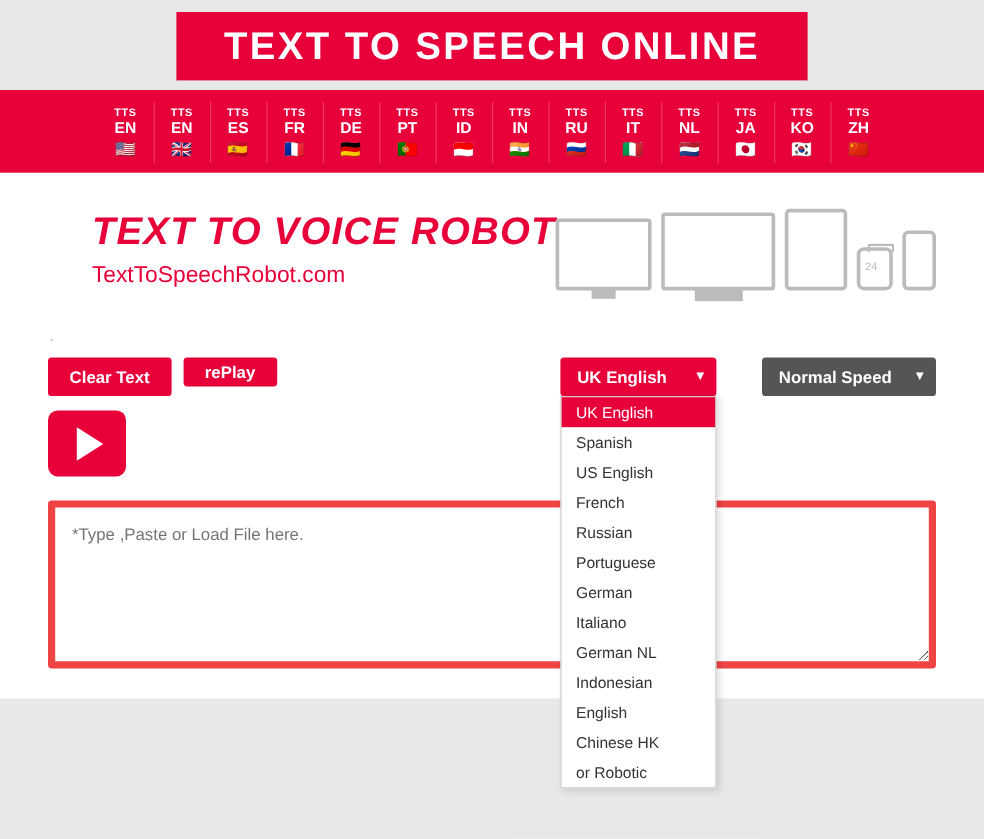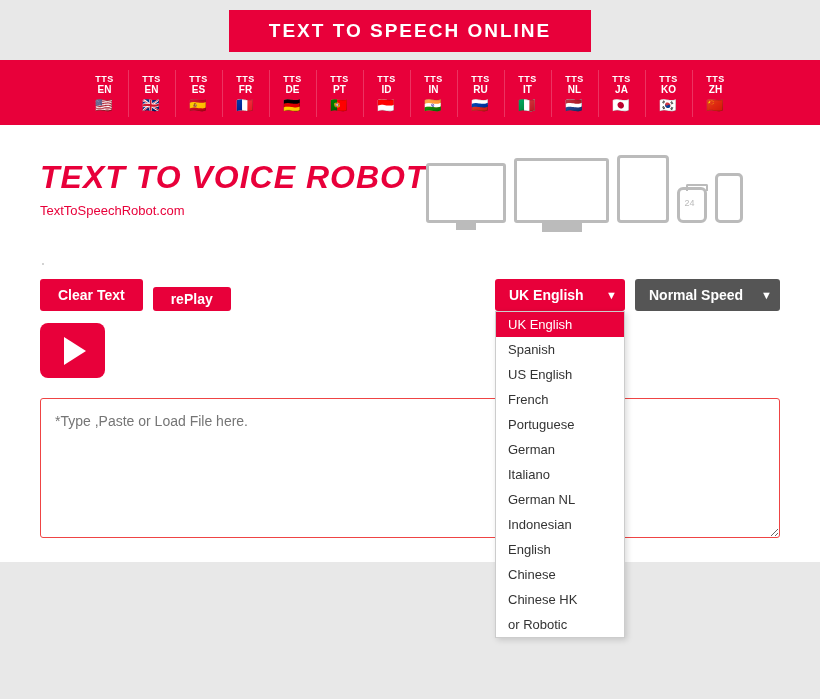--- a/index.html
+++ b/index.html
@@ -9,21 +9,21 @@
     .header-banner {
       display: flex;
       justify-content: center;
       align-items: center;
       padding: 10px 0 8px 0;
       background: #e8e8e8;
     }
     .header-title-box {
       background: #e8003a;
       color: white;
-      font-size: 19px;
+      font-size: 32px;
       font-weight: bold;
       padding: 10px 40px;
       letter-spacing: 2px;
       text-align: center;
     }
 
     
     .tts-nav {
       background: #e8003a;
       display: flex;
@@ -40,21 +40,21 @@
       padding: 4px 10px;
       border-right: 1px solid rgba(255,255,255,0.2);
       cursor: pointer;
       color: white;
       font-size: 10px;
       font-weight: bold;
       min-width: 42px;
     }
     .tts-nav-item:last-child { border-right: none; }
     .tts-label { font-size: 9px; font-weight: bold; color: white; letter-spacing: 0.5px; }
-    .tts-lang { font-size: 10px; color: white; }
+    .tts-lang { font-size: 13px; color: white; }
     .flag-box {
       width: 26px;
       height: 16px;
       margin-top: 2px;
       border-radius: 1px;
       display: flex;
       align-items: center;
       justify-content: center;
       font-size: 14px;
     }
@@ -62,34 +62,34 @@
     
     .main-content {
       background: white;
       padding: 30px 40px 20px 40px;
       margin: 0;
     }
 
     .hero-section {
       display: flex;
       align-items: center;
-      justify-content: flex-start;
+      justify-content: flex-end;
       margin-bottom: 30px;
     }
     .hero-text h1 {
       color: #e8003a;
       font-size: 32px;
       font-weight: 900;
       font-style: italic;
       letter-spacing: 1px;
       line-height: 1.1;
     }
     .hero-text .subtitle {
       color: #e8003a;
-      font-size: 13px;
+      font-size: 19px;
       margin-top: 8px;
     }
 
     
     .devices {
       display: flex;
       align-items: flex-end;
       gap: 8px;
     }
     .device-monitor {
@@ -158,21 +158,21 @@
     .device-phone {
       width: 28px; height: 50px;
       border: 3px solid #bbb;
       border-radius: 5px;
       background: white;
     }
 
     
     .controls-row {
       display: flex;
-      align-items: flex-end;
+      align-items: flex-start;
       gap: 10px;
       margin-bottom: 12px;
       flex-wrap: wrap;
     }
     .btn-clear {
       background: #e8003a;
       color: white;
       border: none;
       padding: 8px 18px;
       font-size: 14px;
@@ -271,37 +271,38 @@
       font-weight: bold;
       border-radius: 3px;
       cursor: pointer;
       min-width: 145px;
       text-align: left;
       position: relative;
       appearance: none;
     }
     .speed-wrapper {
       position: relative;
+      margin-left: 28px;
     }
     .speed-wrapper::after {
       content: '▼';
       position: absolute;
       right: 8px;
       top: 50%;
       transform: translateY(-50%);
       font-size: 11px;
       color: white;
       pointer-events: none;
     }
 
     
     .text-input-area {
       width: 100%;
       min-height: 140px;
-      border: 1px solid #ef4444;
+      border: 6px solid #ef4444;
       border-radius: 3px;
       padding: 14px;
       font-size: 14px;
       color: #aaa;
       resize: vertical;
       outline: none;
       font-family: Arial, sans-serif;
       margin-top: 10px;
     }
 
@@ -417,27 +418,27 @@
 
     <div style="flex:1"></div>
 
     <div class="custom-select-wrapper">
       <button class="custom-select-btn" id="lang-btn">UK English</button>
       <div class="dropdown-list" id="lang-dropdown">
           <div class="dropdown-item selected">UK English</div>
           <div class="dropdown-item">Spanish</div>
           <div class="dropdown-item">US English</div>
           <div class="dropdown-item">French</div>
+          <div class="dropdown-item">Russian</div>
           <div class="dropdown-item">Portuguese</div>
           <div class="dropdown-item">German</div>
           <div class="dropdown-item">Italiano</div>
           <div class="dropdown-item">German NL</div>
           <div class="dropdown-item">Indonesian</div>
           <div class="dropdown-item">English</div>
-          <div class="dropdown-item">Chinese</div>
           <div class="dropdown-item">Chinese HK</div>
           <div class="dropdown-item">or Robotic</div>
         </div>
     </div>
 
     <div class="speed-wrapper">
       <select class="speed-select" id="speed-select"><option value="Slow Speed">Slow Speed</option><option value="Normal Speed" selected="">Normal Speed</option><option value="Fast Speed">Fast Speed</option></select>
     </div>
   </div>
 

